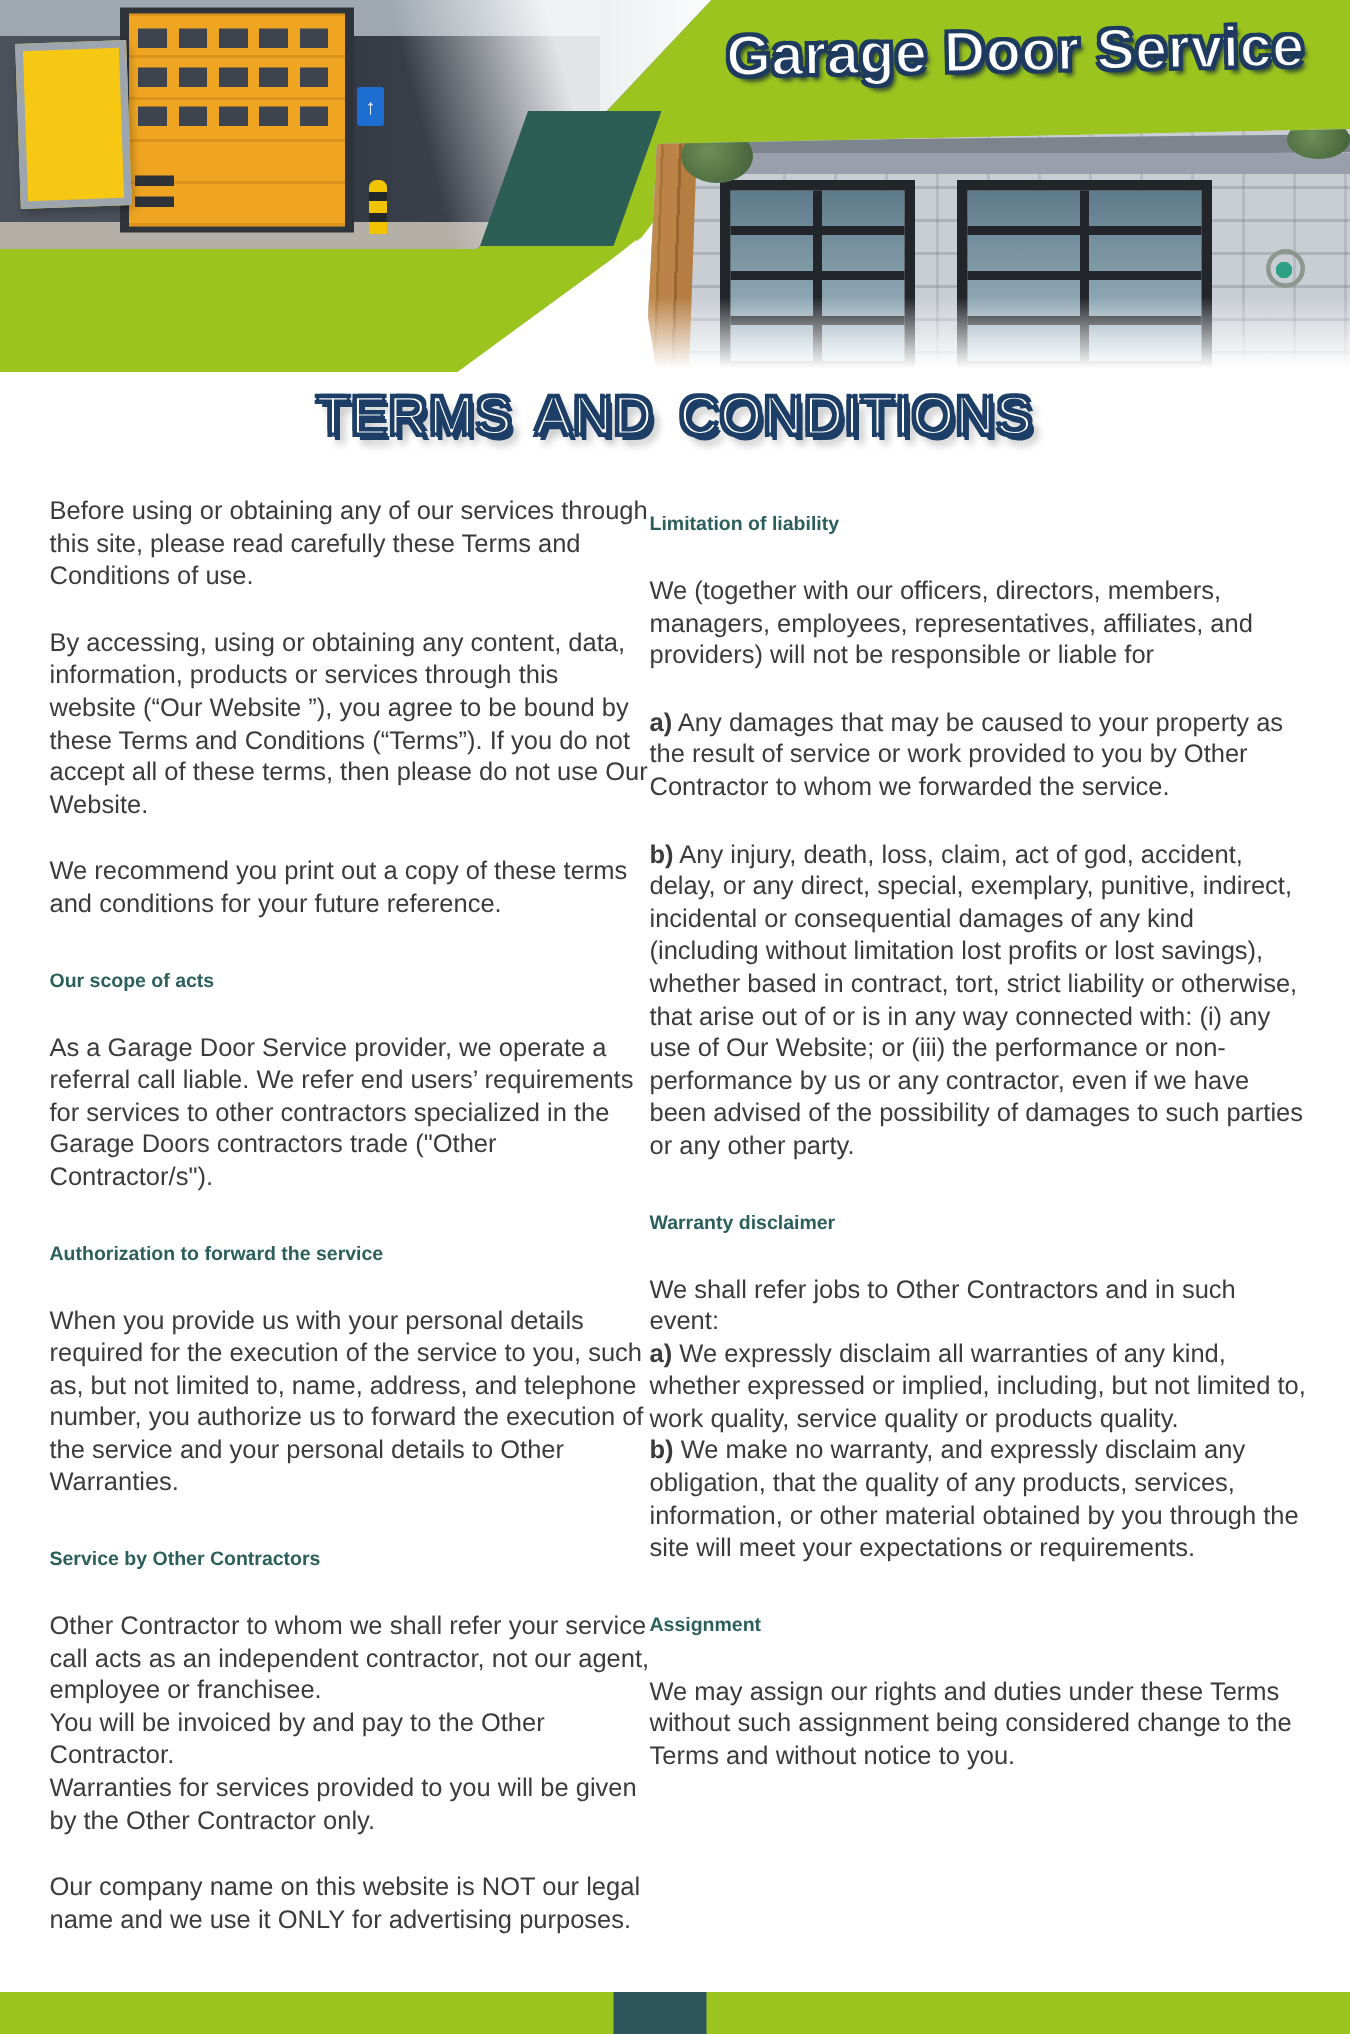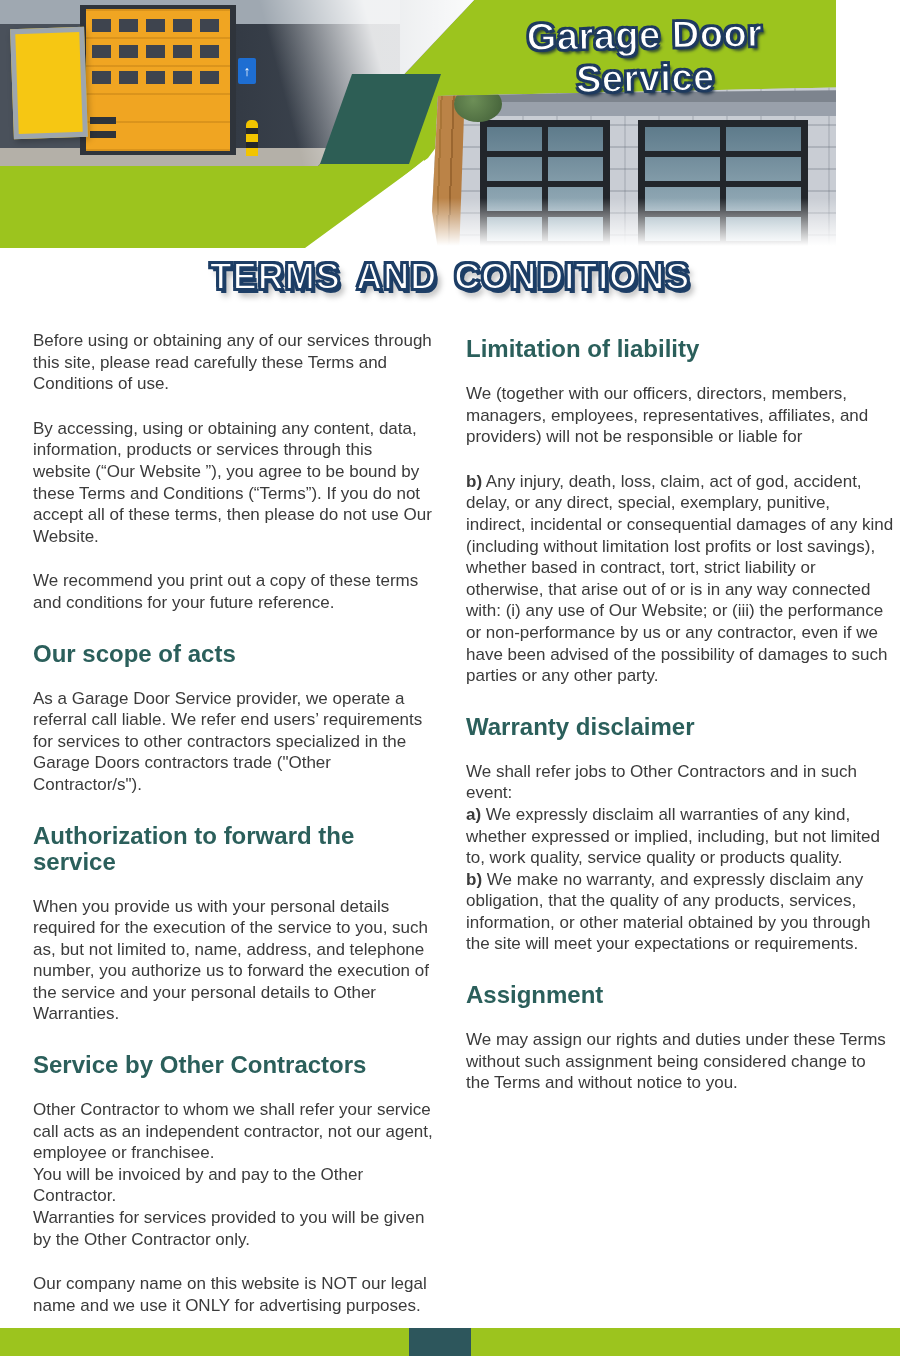--- a/index.html
+++ b/index.html
@@ -1,21 +1,21 @@
 <!DOCTYPE html>
 <html><head>
 <meta charset="utf-8">
 <style>
   * { margin:0; padding:0; box-sizing:border-box; }
   html,body { background:#fff; }
   body { font-family:"Liberation Sans","DejaVu Sans",sans-serif; }
   .page { position:relative; width:900px; height:1356px; background:#fff; overflow:hidden; margin:0 auto; }
 
   
-  .header { position:absolute; top:0; left:0; width:836px; height:250px; background:#fff; overflow:hidden; }
+  .header { position:absolute; top:0; left:0; width:900px; height:250px; background:#fff; overflow:hidden; }
 
   .green-band { position:absolute; inset:0; background:#9cc41e;
     clip-path:polygon(474px 0, 900px 0, 900px 104px, 452px 126px, 428px 158px, 305px 248px, 0 248px, 0 164px, 318px 164px); }
 
   .teal-shape { position:absolute; inset:0; background:#2d5e55;
     clip-path:polygon(352px 74px, 441px 74px, 409px 164px, 320px 164px); }
 
   
   .photo-left { position:absolute; top:0; left:0; width:478px; height:166px; background:#4a515b;
     clip-path:polygon(0 0, 474px 0, 318px 166px, 0 166px); }
@@ -71,30 +71,30 @@
   .white-wedge { position:absolute; inset:0; background:#fff;
     clip-path:polygon(312px 250px, 424px 160px, 438px 250px); }
 
   .brand-title { position:absolute; top:14px; left:462px; right:8px; text-align:center;
     font-size:38px; font-weight:bold; letter-spacing:.5px; color:#fff; transform:rotate(-1deg);
     -webkit-text-stroke:1.5px #1e3a5f;
     text-shadow:-2px -2px 0 #1e3a5f, 2px -2px 0 #1e3a5f, -2px 2px 0 #1e3a5f, 2px 2px 0 #1e3a5f, 3px 4px 3px rgba(14,33,58,.75); }
 
   
   .page-title { position:absolute; top:256px; left:0; width:900px; text-align:center;
-    font-size:36px; font-weight:bold; letter-spacing:1px; word-spacing:6px; color:#fff;
+    font-size:36px; font-weight:normal; letter-spacing:1px; word-spacing:6px; color:#fff;
     -webkit-text-stroke:2px #1d3e66;
     text-shadow:-2px -2px 0 #1d3e66, 2px -2px 0 #1d3e66, -2px 2px 0 #1d3e66, 2px 2px 0 #1d3e66, 3px 4px 0 #1d3e66, 5px 7px 6px rgba(0,0,0,.35); }
 
   .columns { position:absolute; top:330px; left:0; width:900px;
-    display:grid; grid-template-columns:400px 1fr; column-gap:33px; padding:0 6px 0 33px; }
+    display:grid; grid-template-columns:400px 1fr; padding:0 28px 0 33px; }
   .col { min-width:0; }
   .col p { font-size:17px; line-height:21.6px; color:#3b3b3b; margin:0 0 23px; white-space:pre-line; }
   .col p b { font-weight:bold; }
-  .col h2 { font-size:24px; line-height:26px; font-weight:bold; color:#2b5f5b; margin:27px 0 21px; }
+  .col h2 { font-size:13px; line-height:26px; font-weight:bold; color:#2b5f5b; margin:27px 0 21px; }
   .col h2:first-child { margin-top:6px; }
 
   
   .footer { position:absolute; left:0; bottom:0; width:900px; height:28px; background:#9cc41e; }
   .footer-square { position:absolute; left:409px; top:0; width:62px; height:28px; background:#2d565c; }
 </style>
 </head>
 <body>
 
 <div class="page">
@@ -154,20 +154,21 @@
         <p><span>When you provide us with your personal details required for the execution of the service to you, such as, but not limited to, name, address, and telephone number, you authorize us to forward the execution of the service and your personal details to Other Warranties.</span></p>
         <h2>Service by Other Contractors</h2>
         <p><span>Other Contractor to whom we shall refer your service call acts as an independent contractor, not our agent, employee or franchisee.
 You will be invoiced by and pay to the Other Contractor.
 Warranties for services provided to you will be given by the Other Contractor only.</span></p>
         <p><span>Our company name on this website is NOT our legal name and we use it ONLY for advertising purposes.</span></p>
       </div>
     <div class="col">
         <h2>Limitation of liability</h2>
         <p><span>We (together with our officers, directors, members, managers, employees, representatives, affiliates, and providers) will not be responsible or liable for</span></p>
+        <p><b>a)</b><span> Any damages that may be caused to your property as the result of service or work provided to you by Other Contractor to whom we forwarded the service.</span></p>
         <p><b>b)</b><span> Any injury, death, loss, claim, act of god, accident, delay, or any direct, special, exemplary, punitive, indirect, incidental or consequential damages of any kind (including without limitation lost profits or lost savings), whether based in contract, tort, strict liability or otherwise, that arise out of or is in any way connected with: (i) any use of Our Website; or (iii) the performance or non-performance by us or any contractor, even if we have been advised of the possibility of damages to such parties or any other party.</span></p>
         <h2>Warranty disclaimer</h2>
         <p><span>We shall refer jobs to Other Contractors and in such event:
 </span><b>a)</b><span> We expressly disclaim all warranties of any kind, whether expressed or implied, including, but not limited to, work quality, service quality or products quality.
 </span><b>b)</b><span> We make no warranty, and expressly disclaim any obligation, that the quality of any products, services, information, or other material obtained by you through the site will meet your expectations or requirements.</span></p>
         <h2>Assignment</h2>
         <p><span>We may assign our rights and duties under these Terms without such assignment being considered change to the Terms and without notice to you.</span></p>
       </div>
   </div>
 

